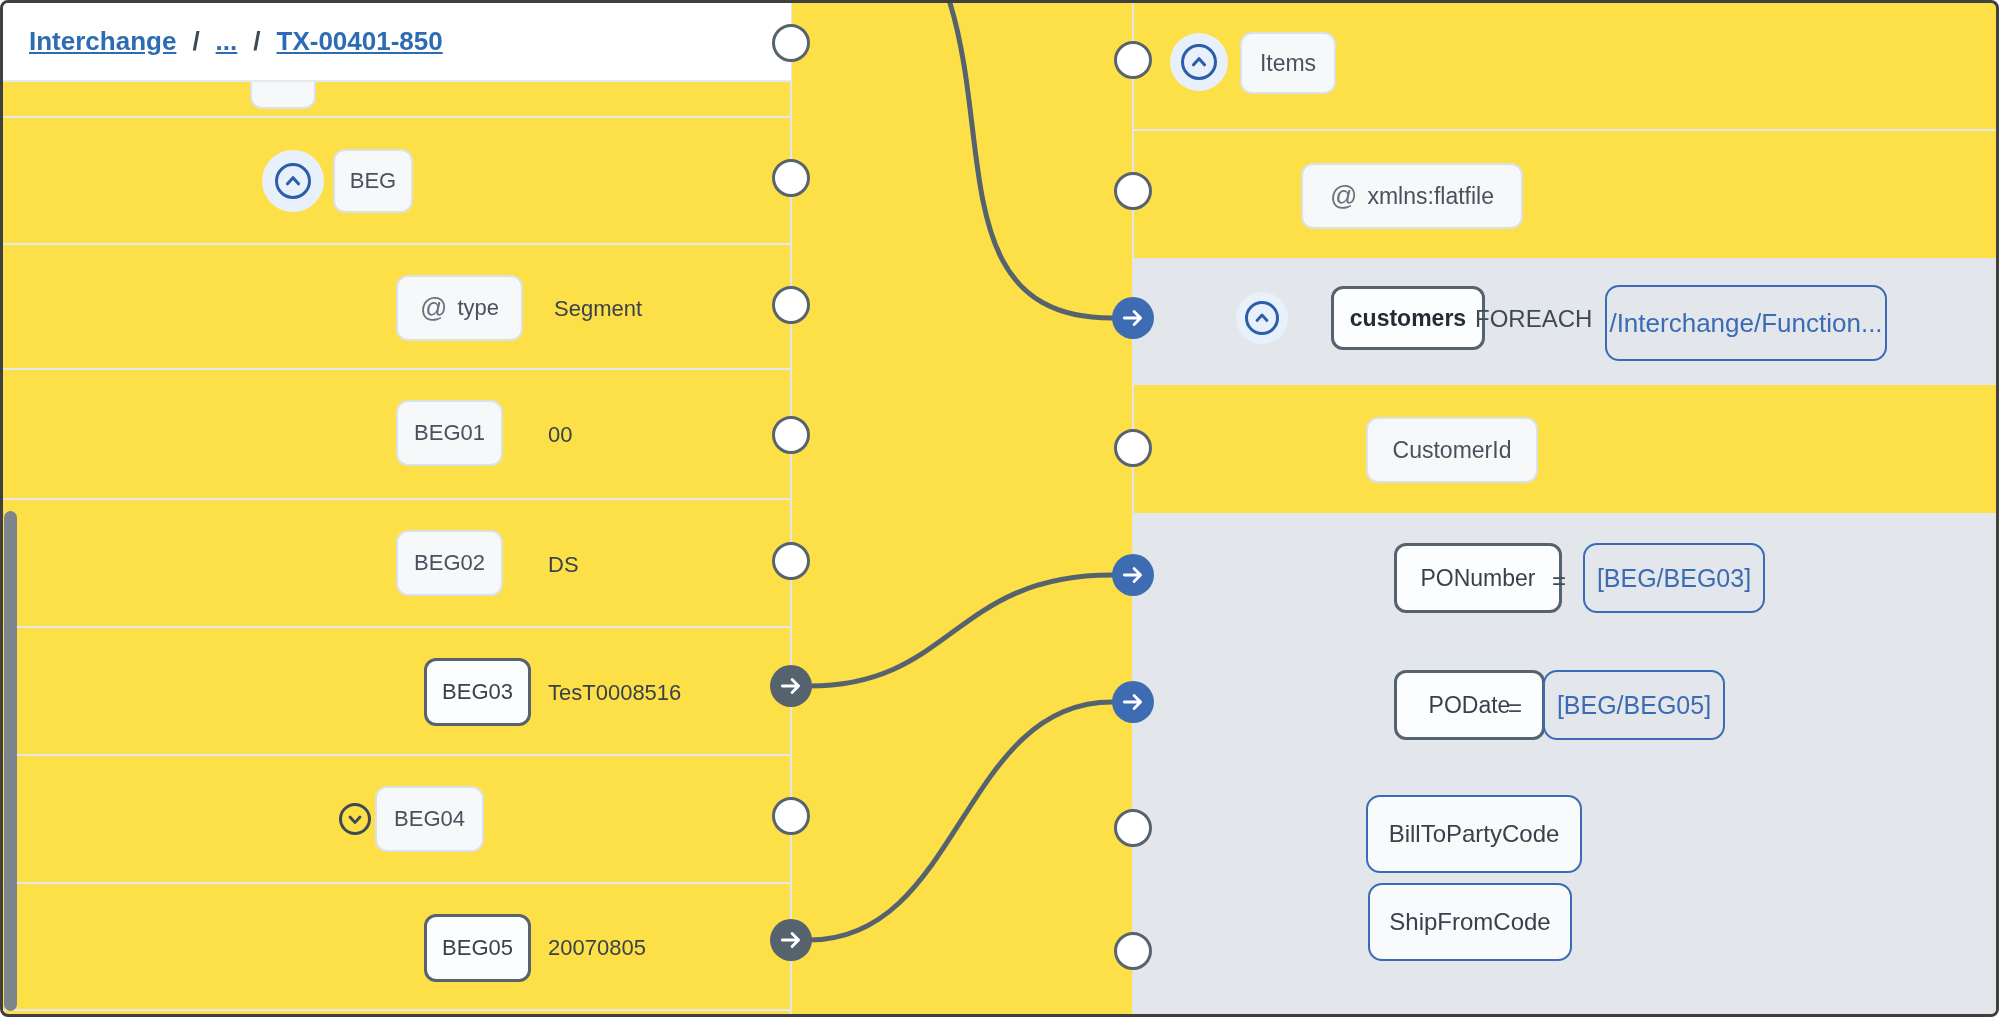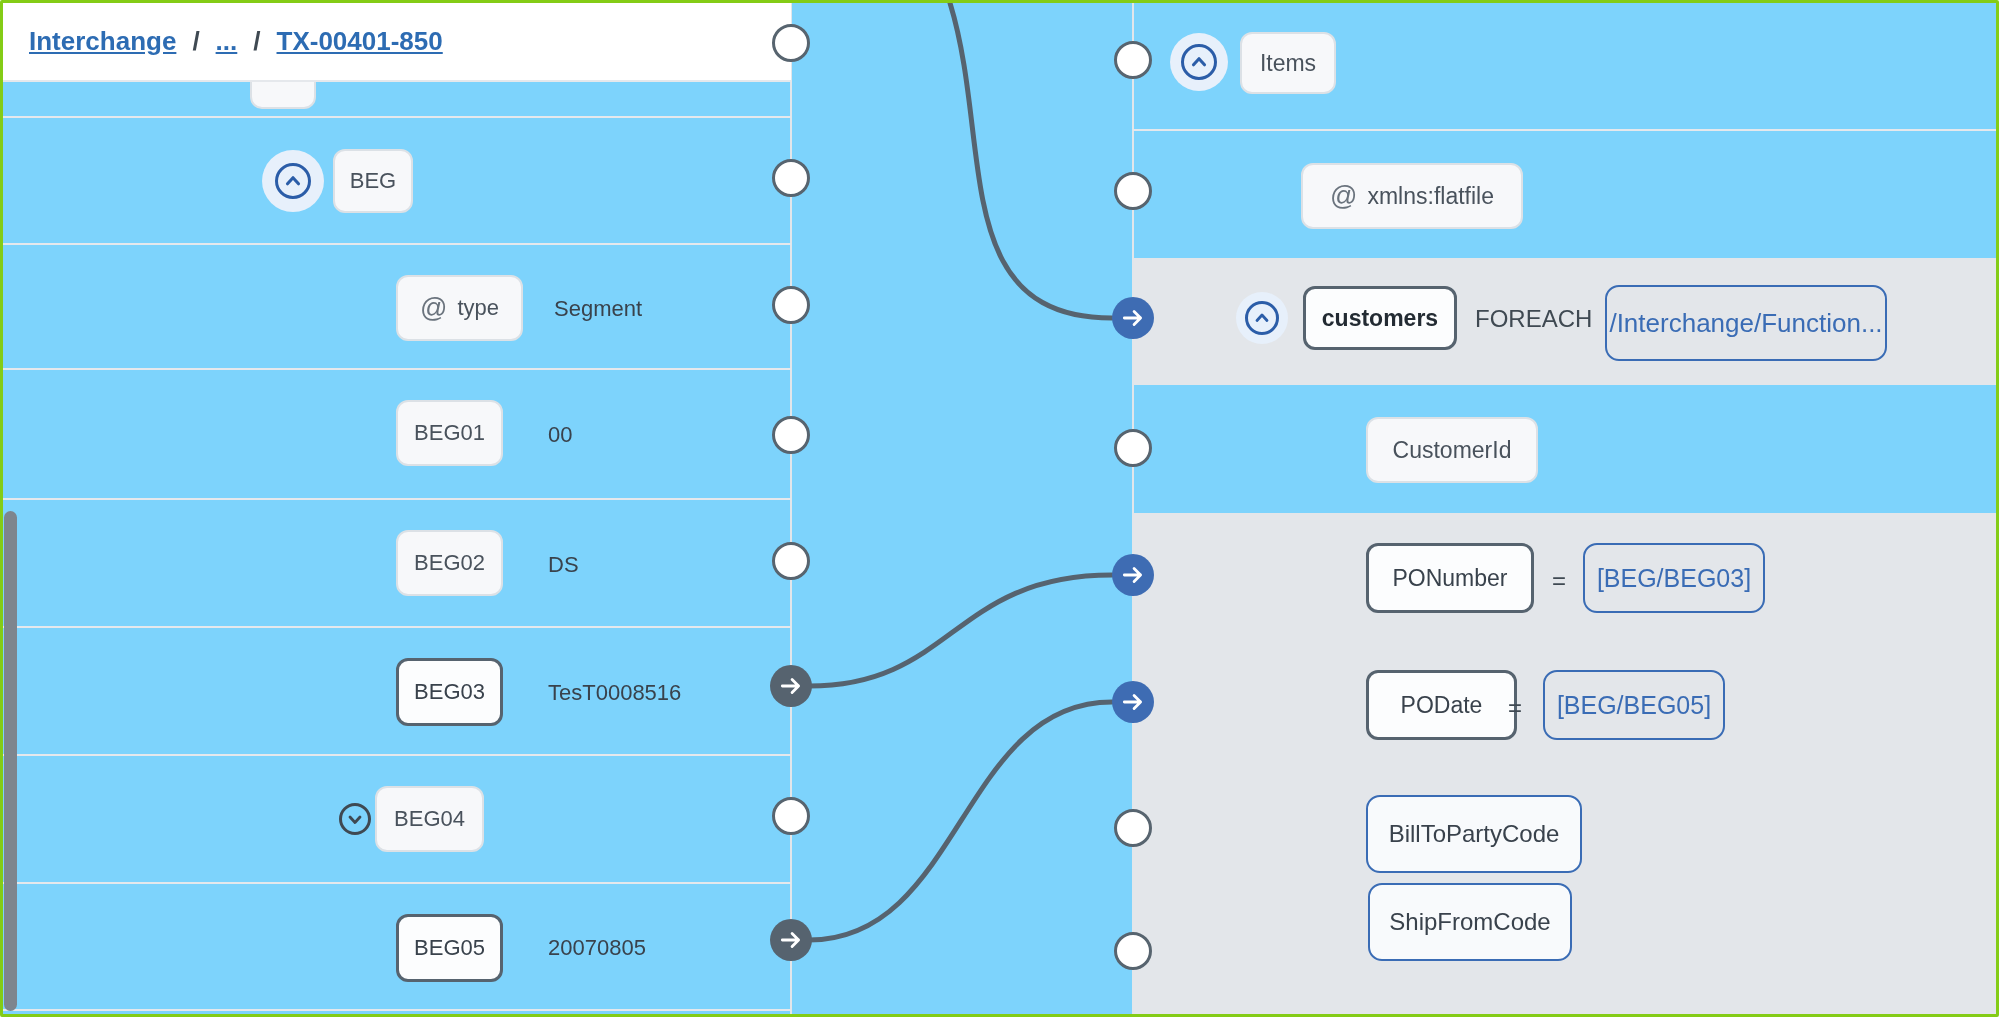--- a/index.html
+++ b/index.html
@@ -1,33 +1,33 @@
 <!DOCTYPE html>
 <html><head>
 <meta charset="utf-8">
 <style>
   html,body{margin:0;padding:0;background:#ffffff;font-family:"Liberation Sans",sans-serif;}
   #frame{position:relative;width:1999px;height:1017px;box-sizing:border-box;
-         border:3px solid #84cc16;border-radius:2px;overflow:hidden;background:#7dd3fc;}
+         border:3px solid #404040;border-radius:8px;overflow:hidden;background:#fde047;}
   .abs{position:absolute;}
   
   .gray-block{position:absolute;background:#e3e6ea;z-index:1;}
   
   .hline{position:absolute;height:2px;background:#e5e8ec;z-index:2;}
   .vline{position:absolute;width:2px;background:#e2e6ea;z-index:2;}
   
   #header{position:absolute;left:0;top:0;width:788px;height:79px;background:#ffffff;
           border-bottom:2px solid #e5e8ec;z-index:3;display:flex;align-items:center;padding-left:26px;box-sizing:border-box;}
   .crumb{font-size:26px;font-weight:bold;color:#2d6cb3;text-decoration:underline;cursor:pointer;}
   .crumb-sep{font-size:26px;font-weight:bold;color:#3f4952;margin:0 16px;}
   
   .chip{position:absolute;box-sizing:border-box;background:#f7f8fa;border:2px solid #dce1e6;
         border-radius:12px;display:flex;align-items:center;justify-content:center;
         font-size:22px;color:#49525c;z-index:5;gap:10px;padding:0 14px;}
-  .chip.strong{border:3px solid #56636f;background:#fcfdfe;color:#39424c;}
+  .chip.strong{border:3px solid #56636f;background:#fcfdfe;color:#39424c;margin-left:28px;}
   .chip.bold-text{font-weight:bold;color:#232b33;}
   .chip.blue{border:2.5px solid #3a6cb5;background:transparent;color:#3a6cb5;border-radius:14px;}
   .chip.blue-dark-text{border:2.5px solid #3a6cb5;background:#f8fafc;color:#39424c;border-radius:14px;}
   .at-sign{font-size:27px;color:#6a737d;font-weight:normal;}
   
   .value{position:absolute;font-size:22px;color:#39424c;z-index:5;white-space:nowrap;}
   .kw{position:absolute;font-size:24px;color:#3f4952;z-index:5;white-space:nowrap;}
   
   .chev-wrap{position:absolute;border-radius:50%;background:#e7f0fb;display:flex;
              align-items:center;justify-content:center;z-index:5;cursor:pointer;}

